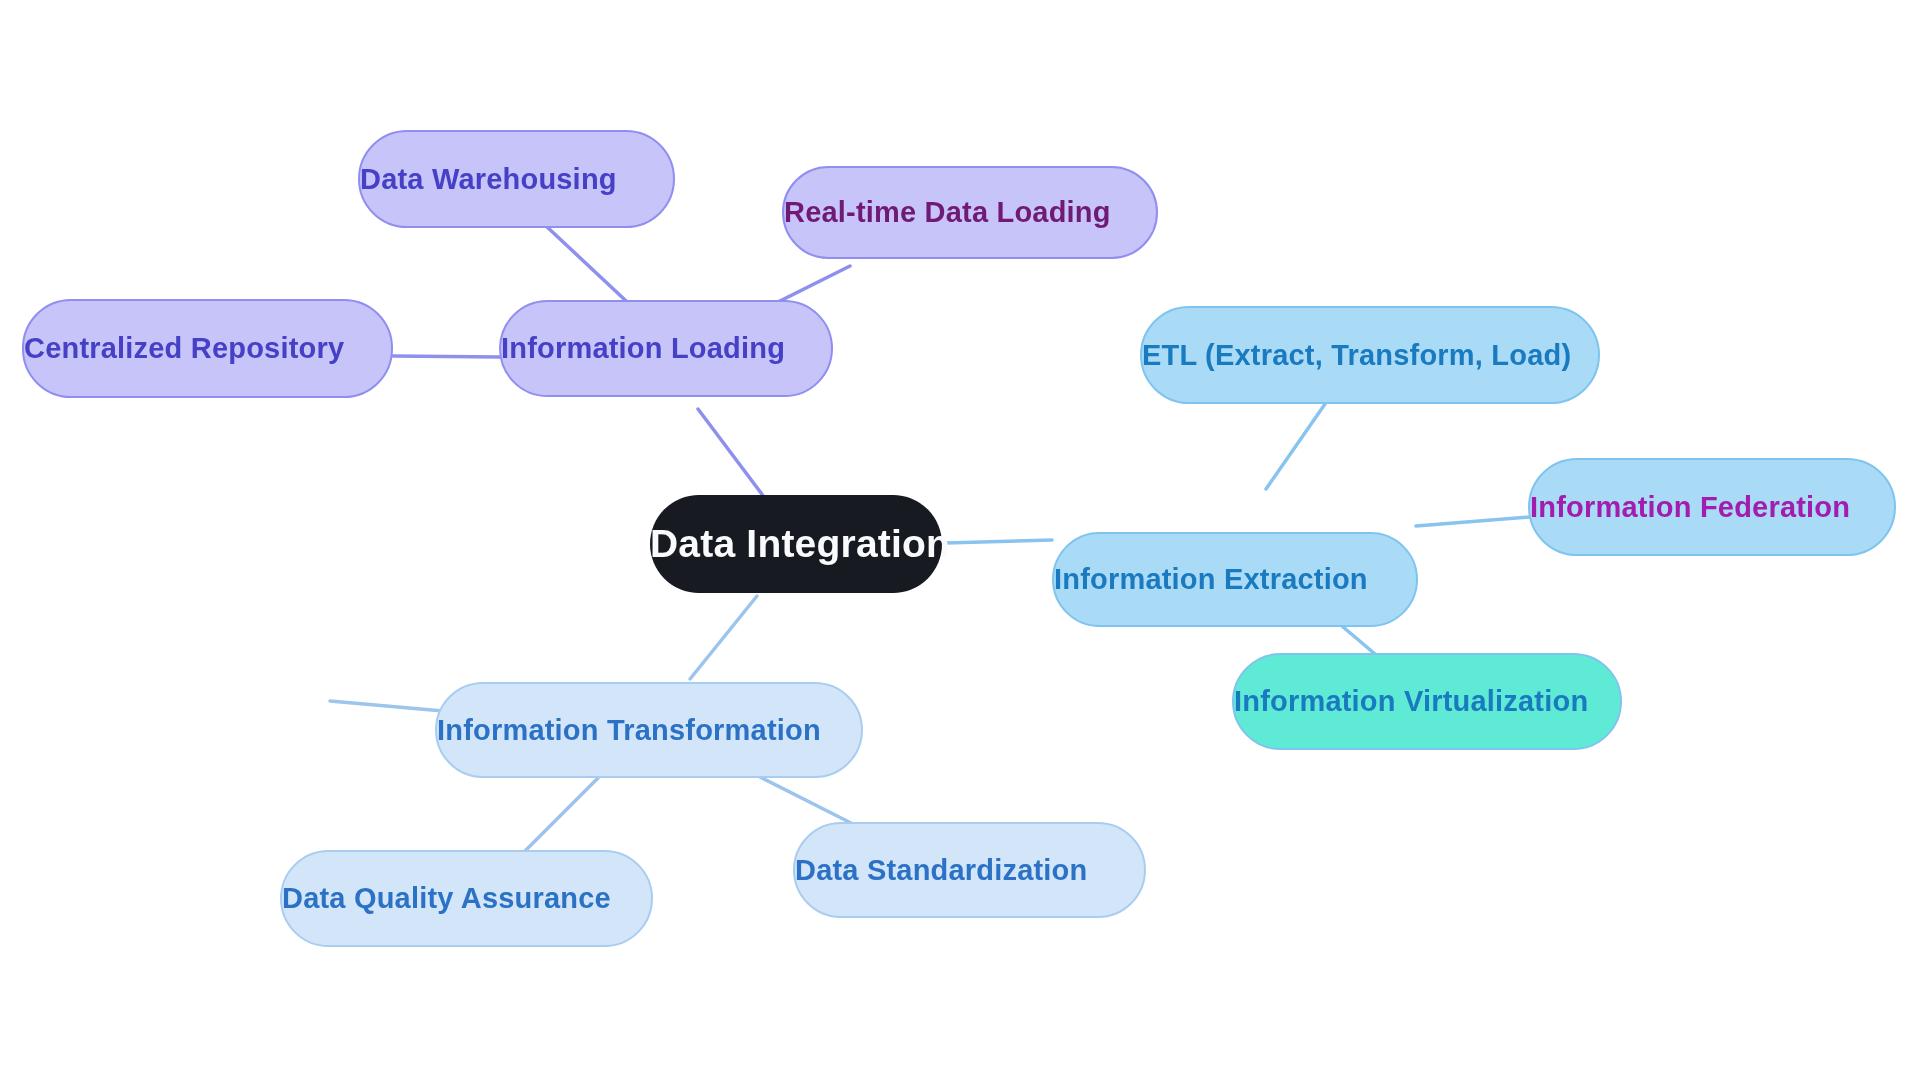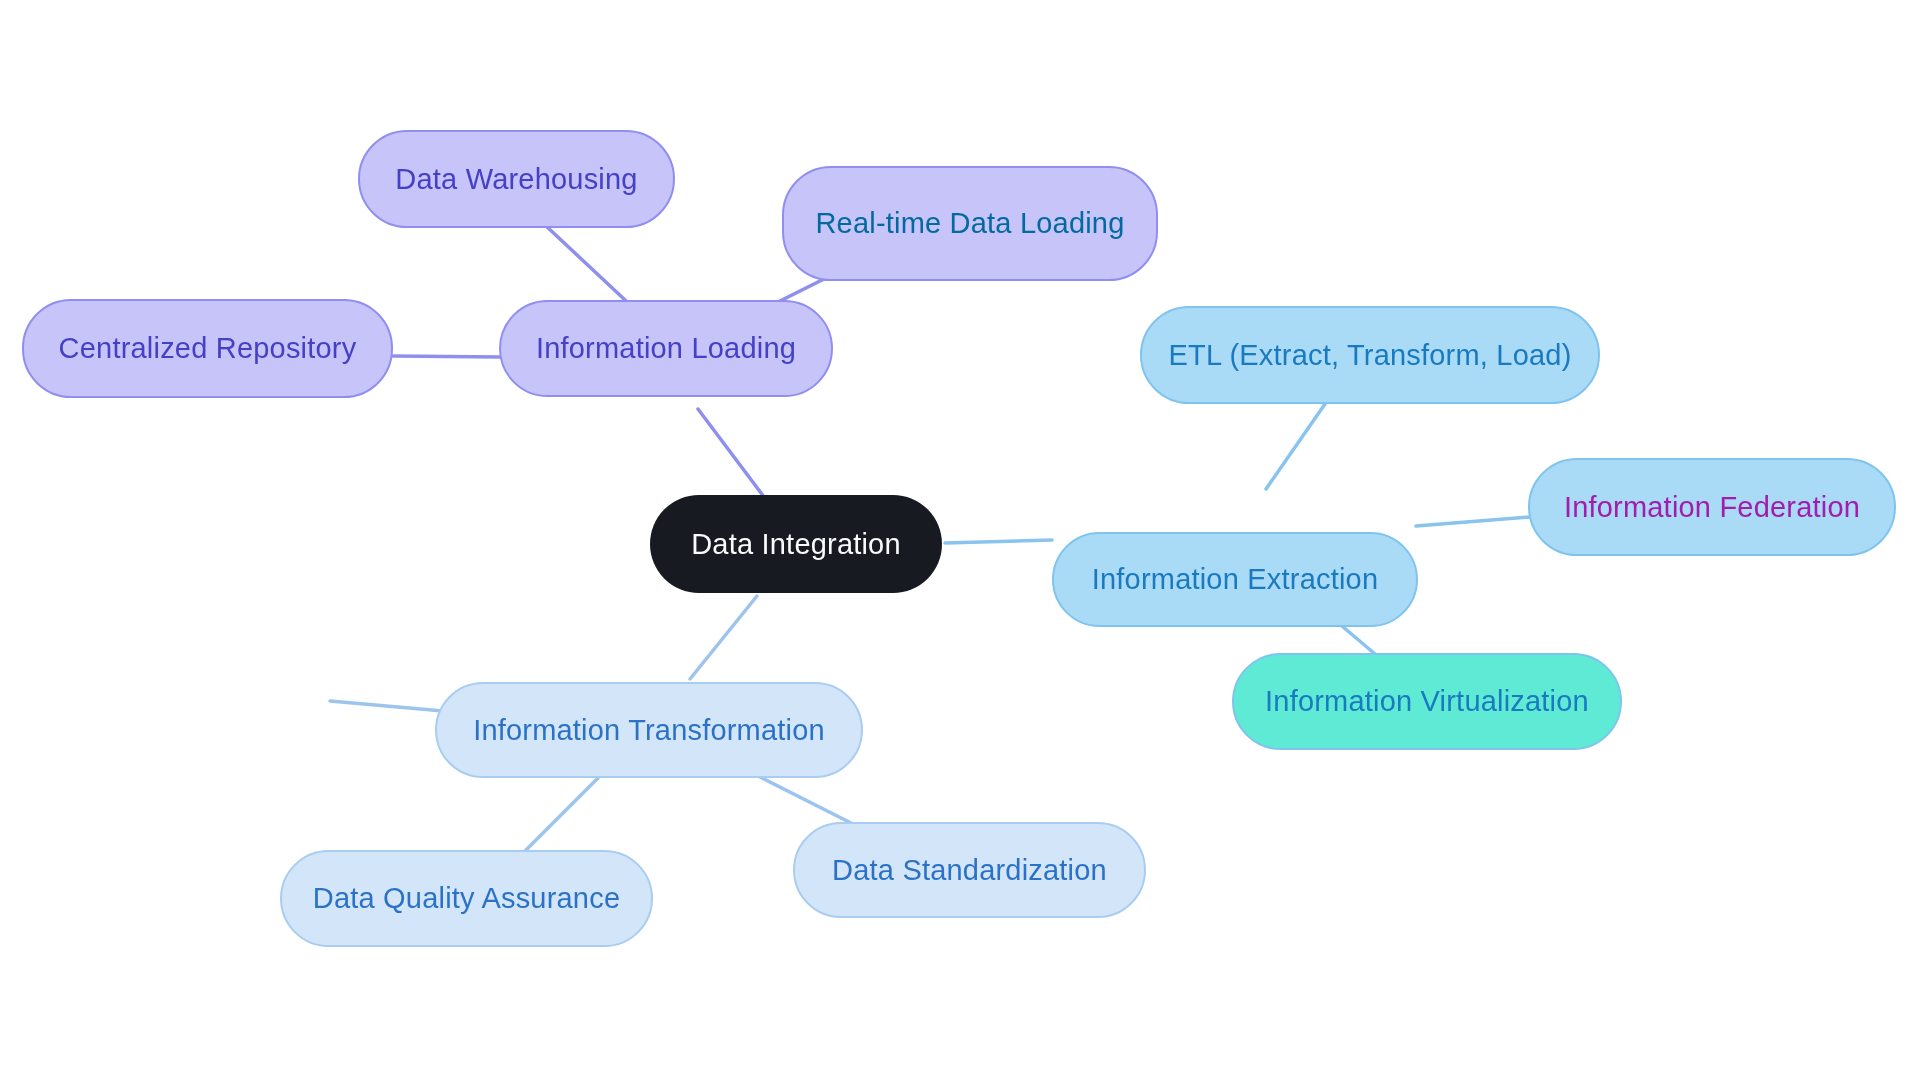--- a/index.html
+++ b/index.html
@@ -23,33 +23,34 @@
   }
   svg.edges line {
     stroke-width: 3.5;
     stroke-linecap: round;
     fill: none;
   }
   .node {
     position: absolute;
     display: flex;
     align-items: center;
-    justify-content: center;
+    justify-content: flex-start;
     border-radius: 49px;
     border: 2px solid transparent;
     box-sizing: border-box;
     font-size: 29px;
     letter-spacing: 0.2px;
     white-space: nowrap;
     cursor: pointer;
     user-select: none;
+    font-weight: bold;
   }
   .node.center-node {
     border: none;
-    font-size: 29px;
+    font-size: 39px;
   }
 </style>
 </head>
 <body>
 
 <div class="stage" style="background: rgb(255, 255, 255);">
 
   <svg class="edges" width="1920" height="1083">
 
     <line class="edge" x1="545" y1="225" x2="640" y2="314" style="stroke: rgb(143, 144, 238);"></line>
@@ -71,21 +72,21 @@
   <div class="node center-node" style="left: 650px; top: 495px; width: 292px; height: 98px; background: rgb(23, 26, 33); color: rgb(248, 250, 252);">
     <span>Data Integration</span>
   </div>
 
   <div class="node" style="left: 499px; top: 300px; width: 334px; height: 97px; background: rgb(198, 196, 248); border-color: rgb(144, 142, 240); color: rgb(69, 64, 198);">
     <span>Information Loading</span>
   </div>
   <div class="node" style="left: 358px; top: 130px; width: 317px; height: 98px; background: rgb(198, 196, 248); border-color: rgb(144, 142, 240); color: rgb(69, 64, 198);">
     <span>Data Warehousing</span>
   </div>
-  <div class="node" style="left: 782px; top: 166px; width: 376px; height: 115px; background: rgb(198, 196, 248); border-color: rgb(144, 142, 240); color: #0369a1;">
+  <div class="node" style="left: 782px; top: 166px; width: 376px; height: 93px; background: rgb(198, 196, 248); border-color: rgb(144, 142, 240); color: #701a75;">
     <span>Real-time Data Loading</span>
   </div>
   <div class="node" style="left: 22px; top: 299px; width: 371px; height: 99px; background: rgb(198, 196, 248); border-color: rgb(144, 142, 240); color: rgb(69, 64, 198);">
     <span>Centralized Repository</span>
   </div>
 
   <div class="node" style="left: 1052px; top: 488px; width: 366px; height: 95px; background: rgb(169, 218, 246); border-color: rgb(127, 196, 239); color: rgb(26, 122, 192); margin-top: 44px;">
     <span>Information Extraction</span>
   </div>
   <div class="node" style="left: 1140px; top: 306px; width: 460px; height: 98px; background: rgb(169, 218, 246); border-color: rgb(127, 196, 239); color: rgb(26, 122, 192);">

